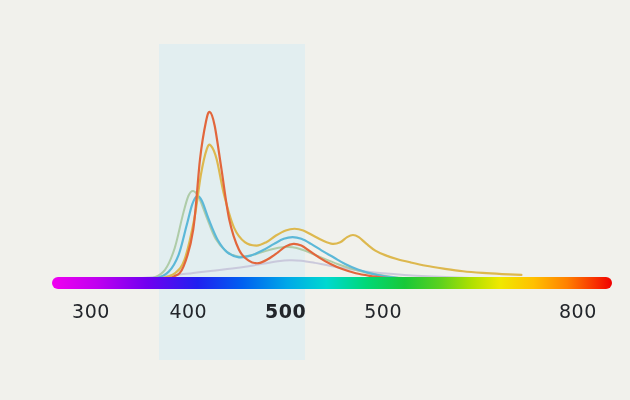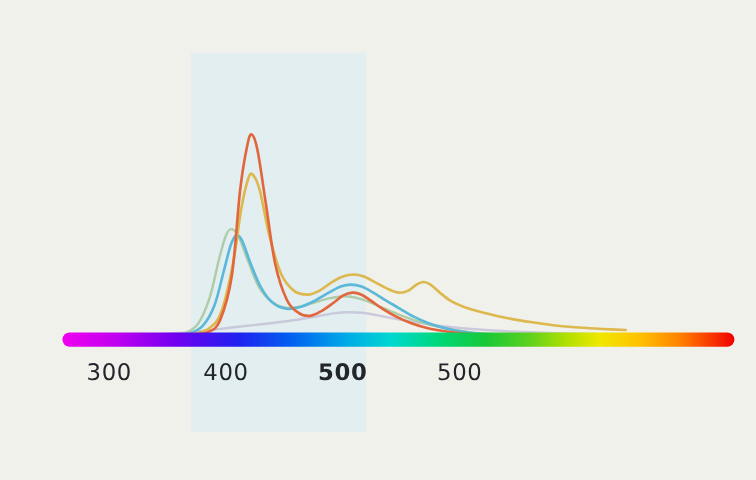--- a/index.html
+++ b/index.html
@@ -92,15 +92,16 @@
       <path d="M 144.52 280.00 C 146.96 279.86, 154.26 279.72, 159.13 279.16 C 164.00 278.60, 169.68 278.74, 173.74 276.64 C 177.80 274.54, 180.23 274.40, 183.48 266.56 C 186.72 258.72, 190.46 247.52, 193.22 229.60 C 195.98 211.68, 197.92 176.96, 200.03 159.04 C 202.14 141.12, 204.26 129.92, 205.88 122.08 C 207.50 114.24, 208.31 111.44, 209.77 112.00 C 211.23 112.56, 212.70 115.92, 214.64 125.44 C 216.59 134.96, 219.03 153.44, 221.46 169.12 C 223.90 184.80, 226.33 206.08, 229.25 219.52 C 232.17 232.96, 235.74 242.90, 238.99 249.76 C 242.24 256.62, 245.48 258.44, 248.73 260.68 C 251.98 262.92, 255.22 263.48, 258.47 263.20 C 261.72 262.92, 264.96 260.82, 268.21 259.00 C 271.46 257.18, 275.03 254.38, 277.95 252.28 C 280.87 250.18, 283.14 247.80, 285.74 246.40 C 288.34 245.00, 290.93 244.02, 293.53 243.88 C 296.13 243.74, 298.72 244.44, 301.32 245.56 C 303.92 246.68, 306.19 248.64, 309.11 250.60 C 312.03 252.56, 315.28 255.08, 318.85 257.32 C 322.42 259.56, 326.64 262.08, 330.54 264.04 C 334.43 266.00, 338.01 267.54, 342.23 269.08 C 346.45 270.62, 351.32 272.16, 355.86 273.28 C 360.41 274.40, 364.95 275.10, 369.50 275.80 C 374.04 276.50, 378.59 277.00, 383.13 277.48 C 387.68 277.96, 392.71 278.35, 396.77 278.66 C 400.82 278.96, 405.69 279.22, 407.48 279.33" fill="none" stroke="#e2663c" stroke-width="2.2" stroke-opacity="1" stroke-linecap="round" stroke-linejoin="round"></path>
     </svg>
 
   <div id="spectrum-bar"></div>
 
   <div id="axis-labels">
       <div class="axis-tick-label" style="left: 91px;">300</div>
       <div class="axis-tick-label" style="left: 188.3px;">400</div>
       <div class="axis-tick-label" style="left: 285.7px; font-weight: bold;">500</div>
       <div class="axis-tick-label" style="left: 383.1px;">500</div>
+      <div class="axis-tick-label" style="left: 577.9px;">800</div>
     </div>
 
 </div>
 
 </body></html>

